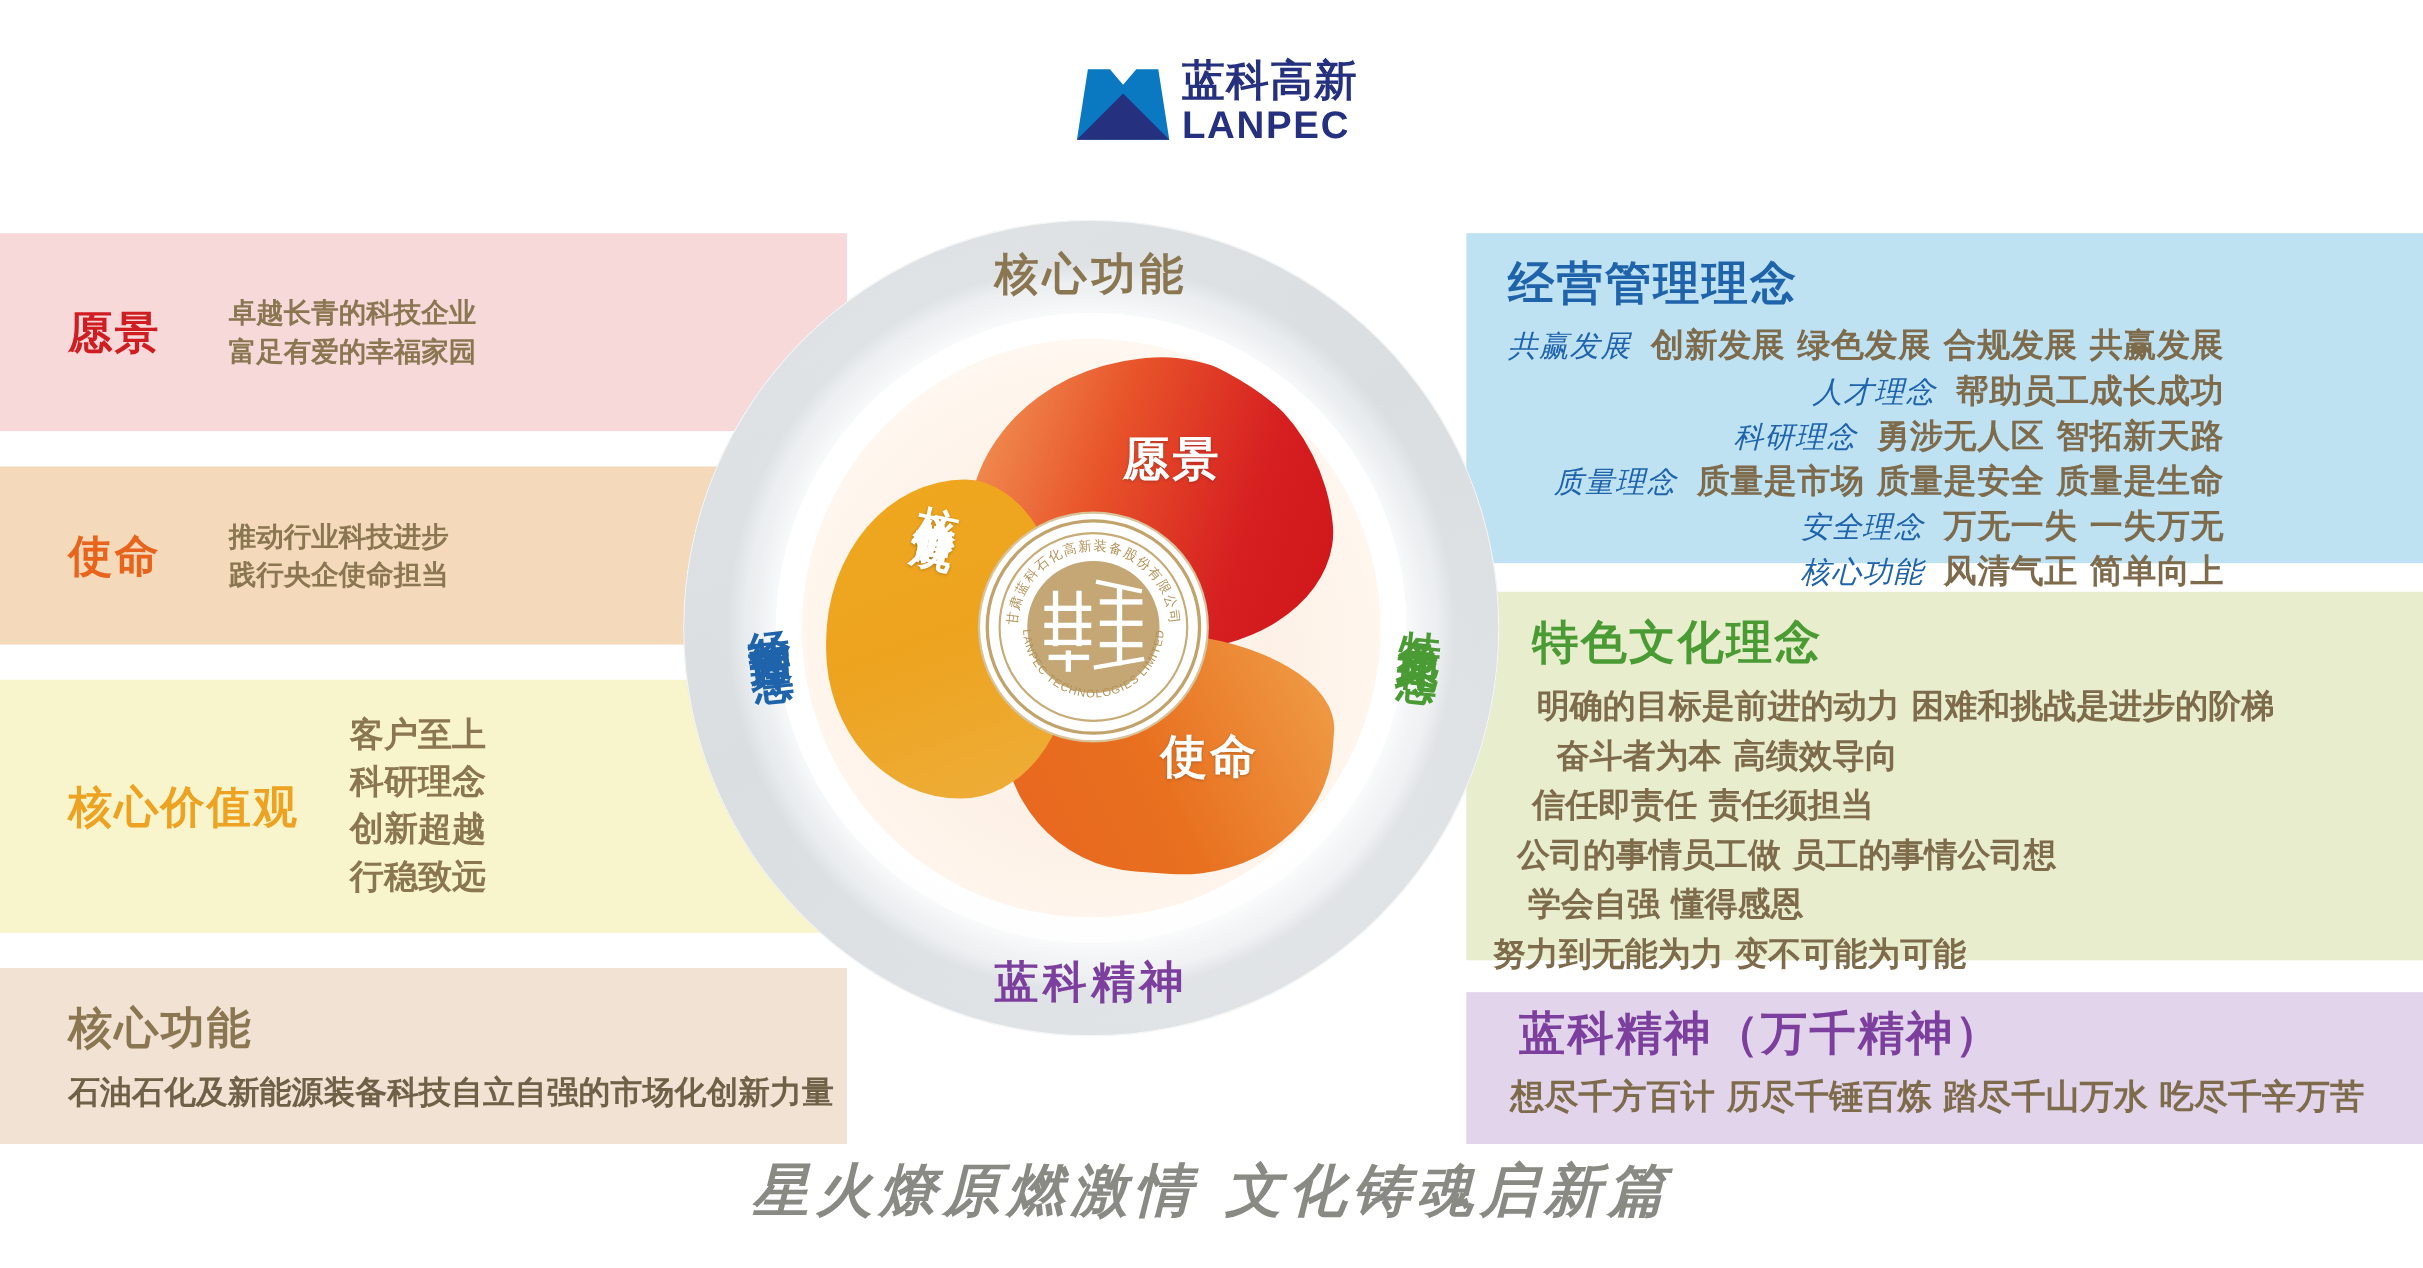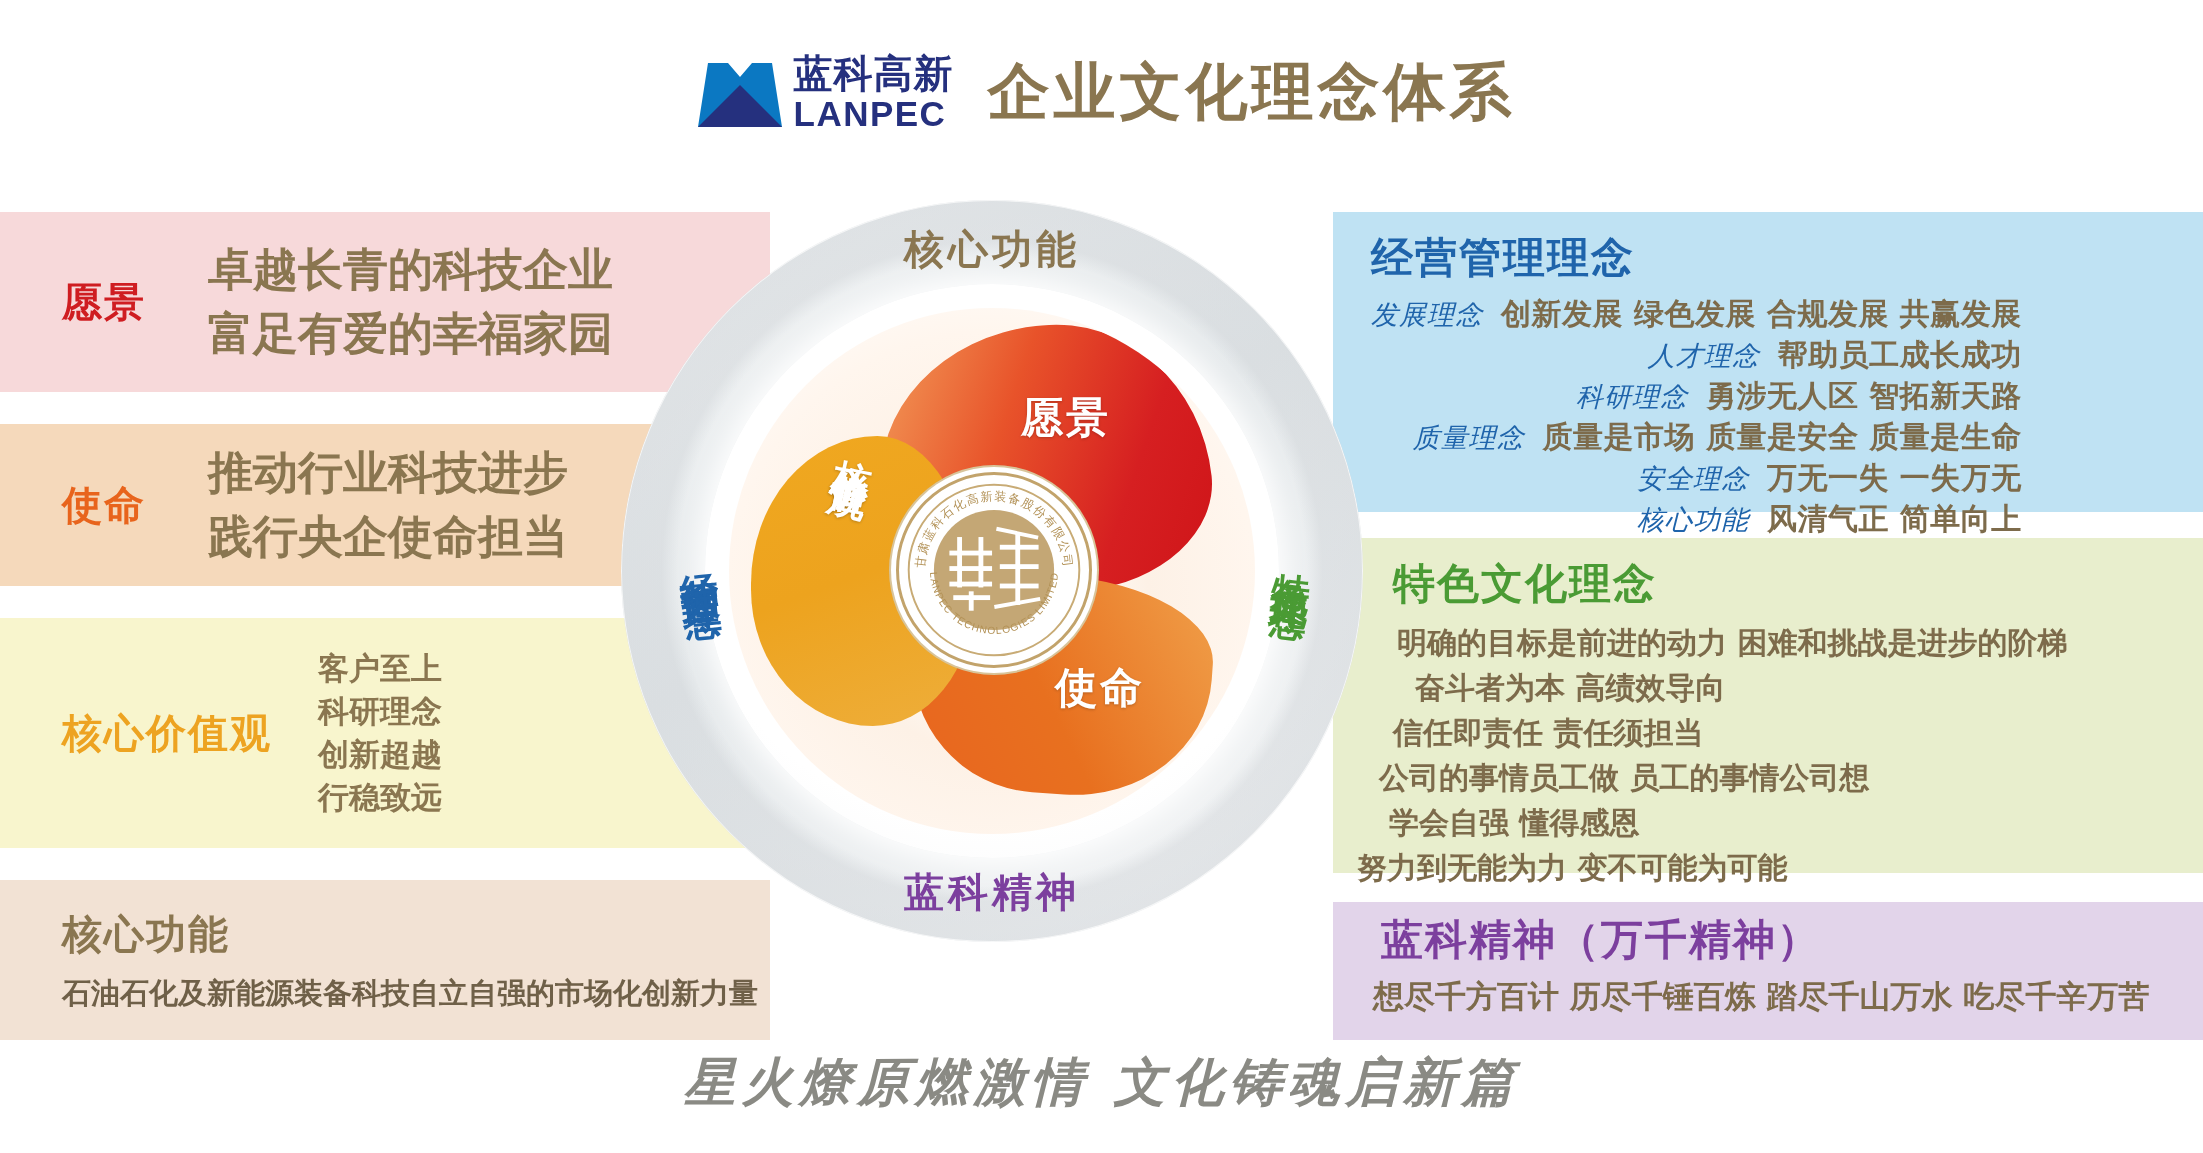--- a/index.html
+++ b/index.html
@@ -45,21 +45,21 @@
   #panel-function { top:668px; width:770px; height:160px; background:#f2e2d4; }
 
   .lp { display:flex; align-items:center; height:100%; }
   .lp-label {
     font-size:40px; font-weight:bold; letter-spacing:2px;
     font-family:"DejaVu Sans","Liberation Sans",sans-serif;
     white-space:nowrap;
   }
   .lp-lines { display:flex; flex-direction:column; }
   .lp-lines div {
-    font-size:45px; font-weight:bold; color:#8a7650; line-height:1.42;
+    font-size:25px; font-weight:bold; color:#8a7650; line-height:1.42;
     font-family:"DejaVu Sans","Liberation Sans",sans-serif;
     white-space:nowrap;
   }
 
   #panel-vision .lp   { padding-left:62px; }
   #panel-vision .lp-label { color:#cf1d21; margin-right:62px; }
   #panel-mission .lp  { padding-left:62px; }
   #panel-mission .lp-label{ color:#e8641c; margin-right:62px; }
   #panel-values .lp   { padding-left:62px; }
   #panel-values .lp-label { color:#eda321; margin-right:46px; }
@@ -227,21 +227,20 @@
   <div id="logo-block">
     <svg id="logo-mark" viewBox="0 0 104 78">
       <path d="M10 74 L20 10 L40 10 L52 24 L64 10 L84 10 L94 74 Z" fill="#0b78c2"></path>
       <path d="M10 74 L52 32 L94 74 Z" fill="#25307e"></path>
     </svg>
     <div id="logo-text">
       <div id="logo-cn">蓝科高新</div>
       <div id="logo-en">LANPEC</div>
     </div>
   </div>
-  <div id="page-title">企业文化理念体系</div>
 </div>
 
 <div id="left-col" class="col">
 
   <div class="panel" id="panel-vision">
     <div class="lp">
       <div class="lp-label">愿景</div>
       <div class="lp-lines">
         <div>卓越长青的科技企业</div>
         <div>富足有爱的幸福家园</div>
@@ -280,21 +279,21 @@
 
 </div>
 
 <div id="right-col" class="col">
 
   <div class="panel" id="panel-mgmt">
     <div class="rp">
       <div class="rp-title">经营管理理念</div>
       <div class="mgmt-rows">
         <div class="mgmt-row">
-          <span class="mgmt-key">发展理念</span>
+          <span class="mgmt-key">共赢发展</span>
           <span class="mgmt-val">创新发展 绿色发展 合规发展 共赢发展</span>
         </div>
         <div class="mgmt-row">
           <span class="mgmt-key">人才理念</span>
           <span class="mgmt-val">帮助员工成长成功</span>
         </div>
         <div class="mgmt-row">
           <span class="mgmt-key">科研理念</span>
           <span class="mgmt-val">勇涉无人区 智拓新天路</span>
         </div>

